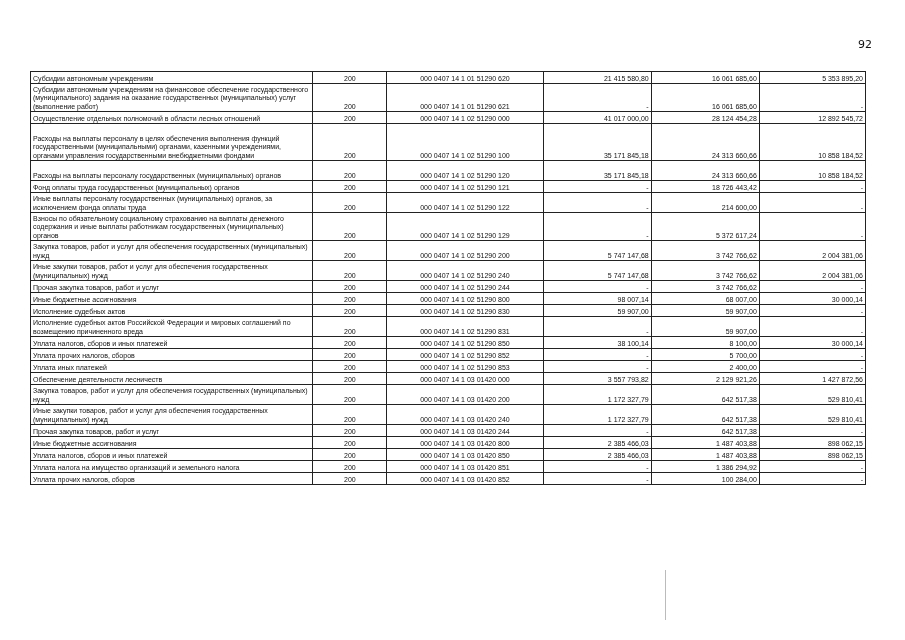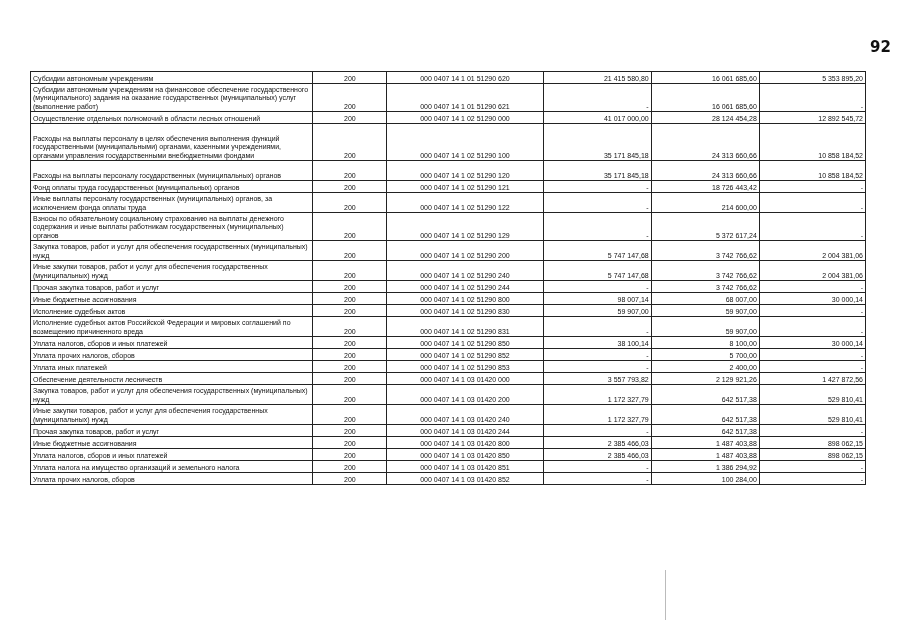--- a/index.html
+++ b/index.html
@@ -1,17 +1,17 @@
 <!DOCTYPE html>
 <html><head>
 <meta charset="utf-8">
 <style>
   html, body { margin:0; padding:0; background:#ffffff; }
   body { width:905px; height:640px; position:relative; overflow:hidden; font-family:"Liberation Sans", sans-serif; color:#111; }
-  .page-number { position:absolute; left:858px; top:38px; font-size:15px; font-weight:bold; font-family:"DejaVu Sans", sans-serif;margin-left:12px; }
+  .page-number { position:absolute; left:858px; top:38px; font-size:11px; font-weight:normal; font-family:"DejaVu Sans", sans-serif; }
   table.budget { position:absolute; left:30px; top:71px; border-collapse:collapse; table-layout:fixed; width:836px; }
   table.budget td { border:1px solid #222; font-size:7px; line-height:8.4px; padding:0 2px; vertical-align:bottom; white-space:nowrap; overflow:hidden; }
   td.name { width:277px; white-space:normal !important; text-align:left; }
   td.code { width:69px; text-align:center; }
   td.kbk { width:151px; text-align:center; }
   td.num { width:103px; text-align:right; }
   td.num3 { width:101px; text-align:right; border-right:2px solid #222; }
   tr { height:12px; }
   tr.h2 { height:20px; }
   tr.h3 { height:28px; }

